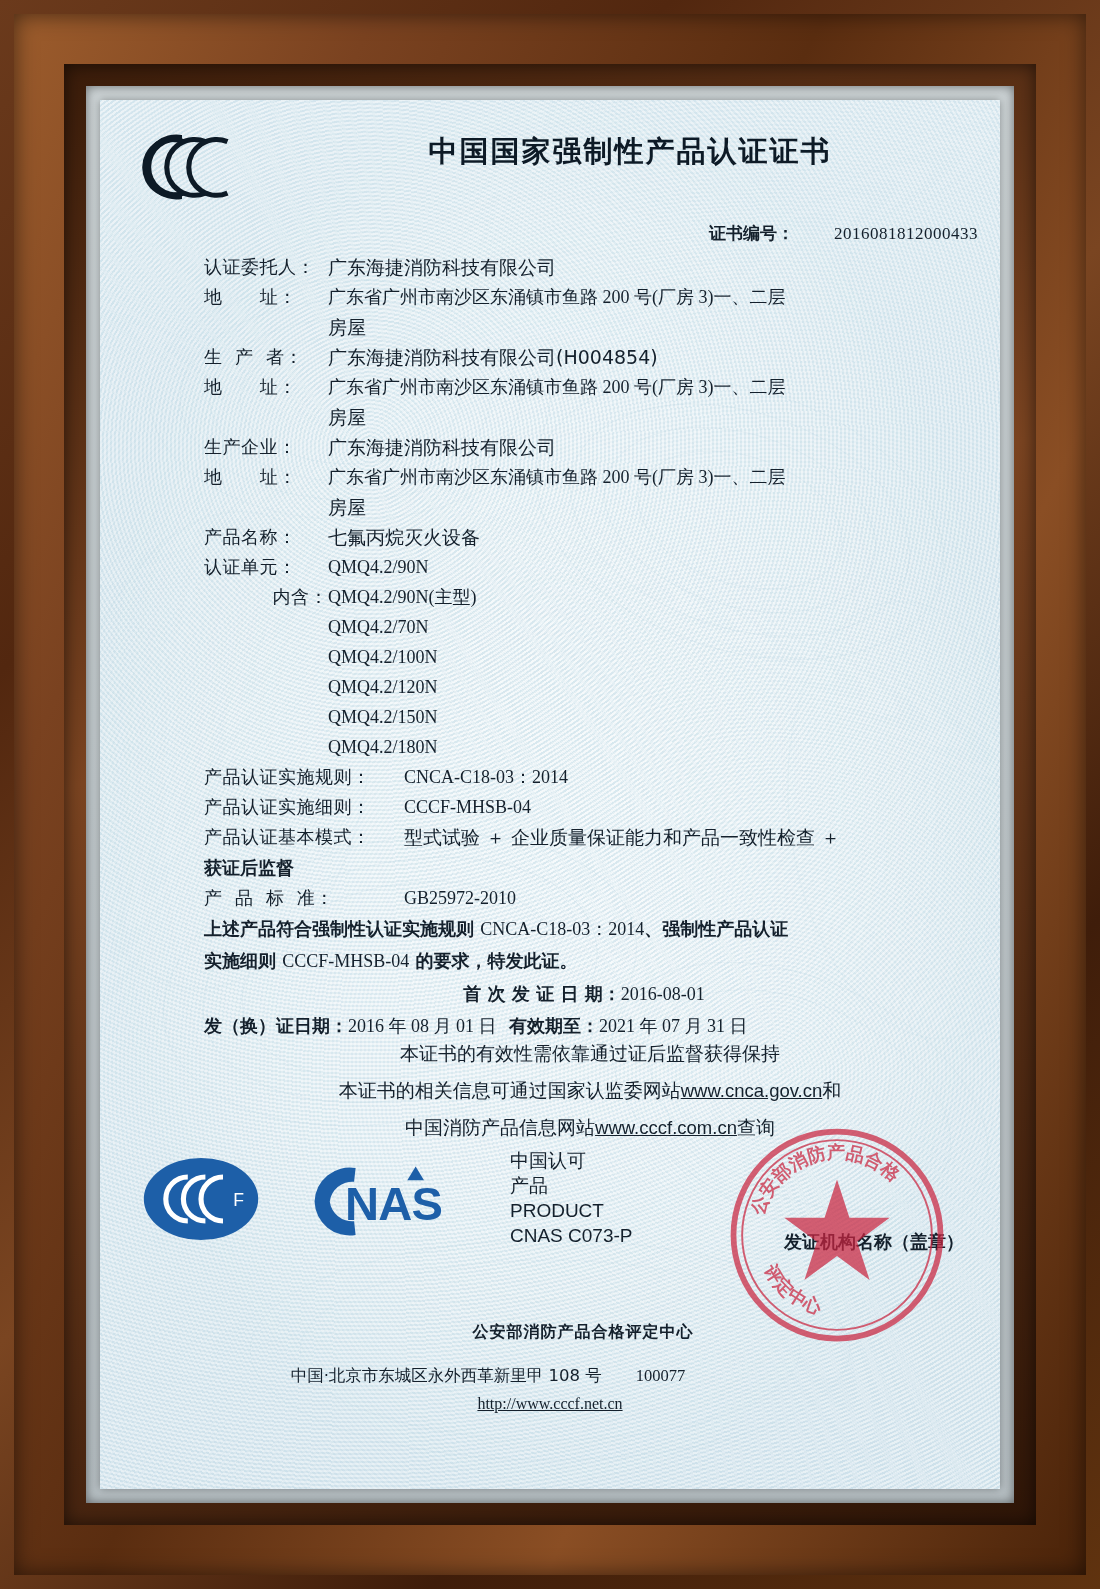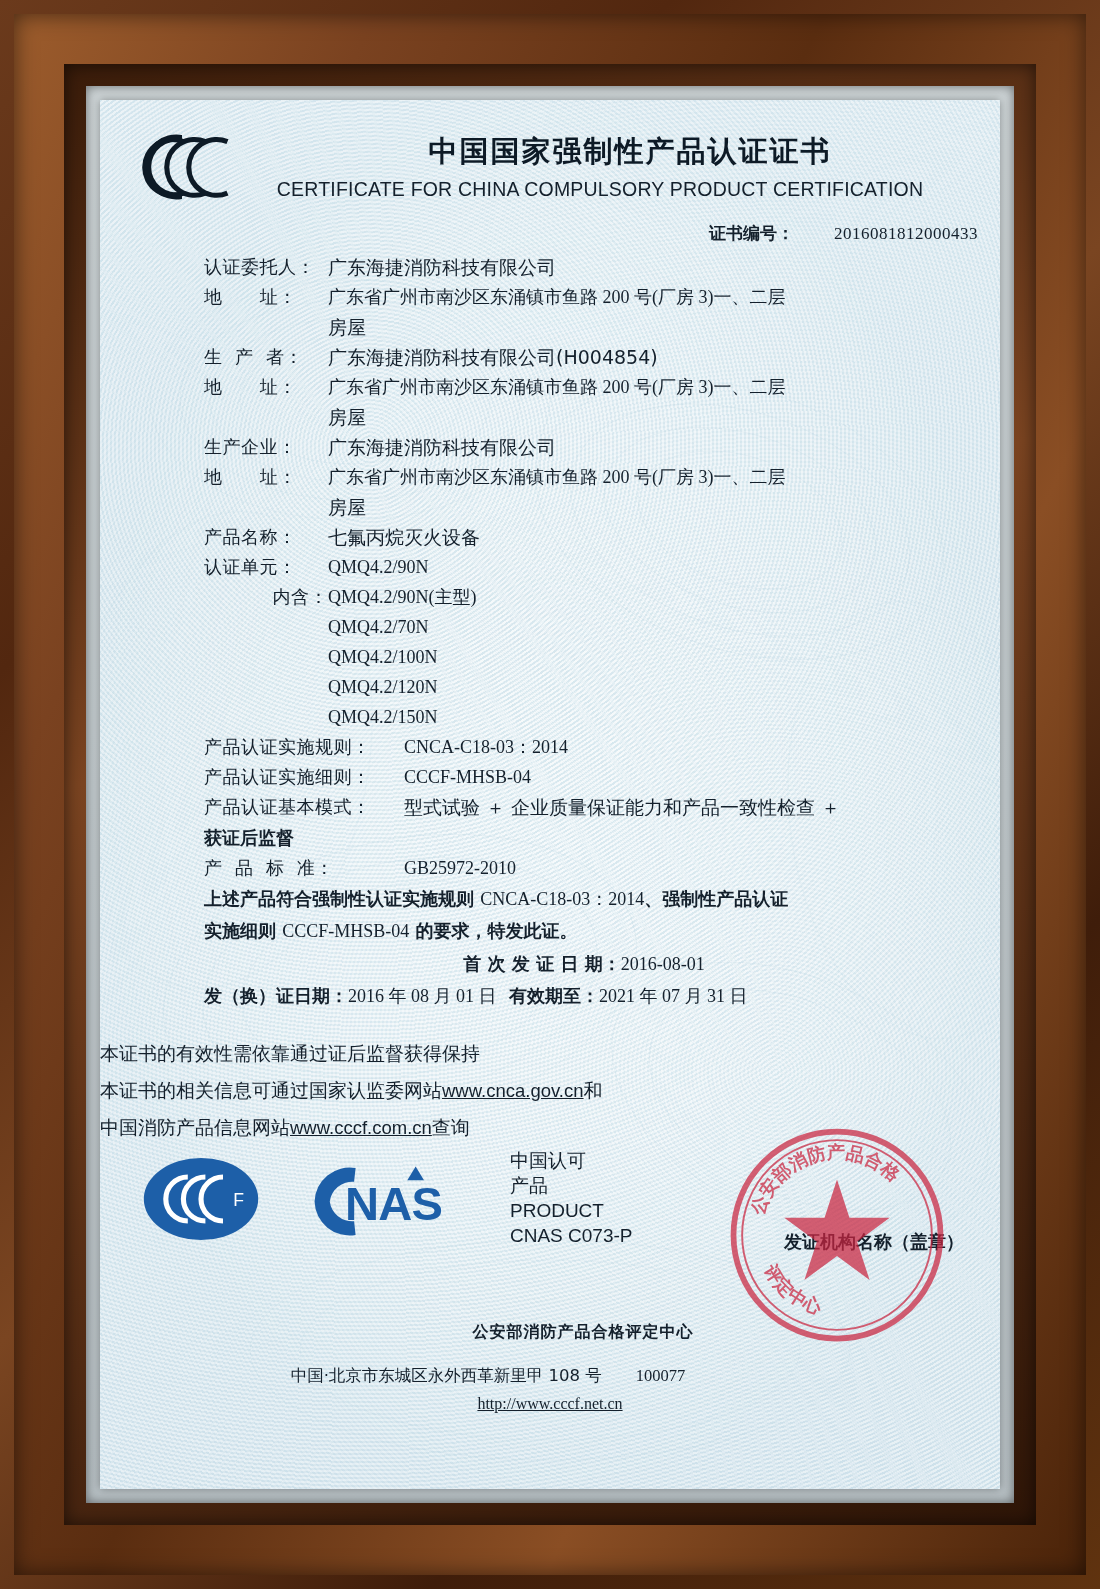--- a/index.html
+++ b/index.html
@@ -147,20 +147,21 @@
     font-size: 18px;
     margin-top: 2px;
   }
   .nb { font-weight: normal; font-family: "Liberation Serif", serif; }
 
   
   .notes {
     position: absolute;
     left: 0; top: 935px;
     width: 980px;
+    text-align: center;
     font-family: "DejaVu Sans", sans-serif;
     font-size: 19px;
     line-height: 37px;
   }
   .notes a {
     color: #14202c;
     text-decoration: underline;
     font-family: "Liberation Sans", sans-serif;
     font-size: 18.5px;
   }
@@ -271,21 +272,20 @@
   <svg class="ccc-logo" viewBox="0 0 150 105">
     <g fill="none" stroke="#0d1a26" stroke-width="7">
       <path d="M62 18 A38 38 0 1 0 62 88"></path>
       <path d="M92 18 A38 38 0 1 0 92 88"></path>
       <path d="M122 18 A38 38 0 1 0 122 88"></path>
     </g>
     <path d="M8 52 A44 44 0 0 1 60 9 L60 19 A34 34 0 0 0 18 52 A34 34 0 0 0 60 86 L60 96 A44 44 0 0 1 8 52 Z" fill="#0d1a26"></path>
   </svg>
 
   <div class="title-zh">中国国家强制性产品认证证书</div>
-  <div class="title-en">CERTIFICATE FOR CHINA COMPULSORY PRODUCT CERTIFICATION</div>
 
   <div class="cert-no">
     <b>证书编号：</b><span class="num">2016081812000433</span>
   </div>
 
   <div class="body">
 
     <div class="row">
       <div class="lbl">认证委托人：</div>
       <div class="val">广东海捷消防科技有限公司</div>
@@ -336,20 +336,21 @@
     </div>
 
     <div class="row">
       <div class="lbl" style="text-align:right; padding-right:0;">内含：</div>
       <div class="val serifnum">QMQ4.2/90N(主型)</div>
     </div>
     <div class="unit-list">QMQ4.2/70N</div>
     <div class="unit-list">QMQ4.2/100N</div>
     <div class="unit-list">QMQ4.2/120N</div>
     <div class="unit-list">QMQ4.2/150N</div>
+    <div class="unit-list">QMQ4.2/180N</div>
 
     <div class="row">
       <div class="lbl wide">产品认证实施规则：</div>
       <div class="val serifnum">CNCA-C18-03：2014</div>
     </div>
     <div class="row">
       <div class="lbl wide">产品认证实施细则：</div>
       <div class="val serifnum">CCCF-MHSB-04</div>
     </div>
     <div>

